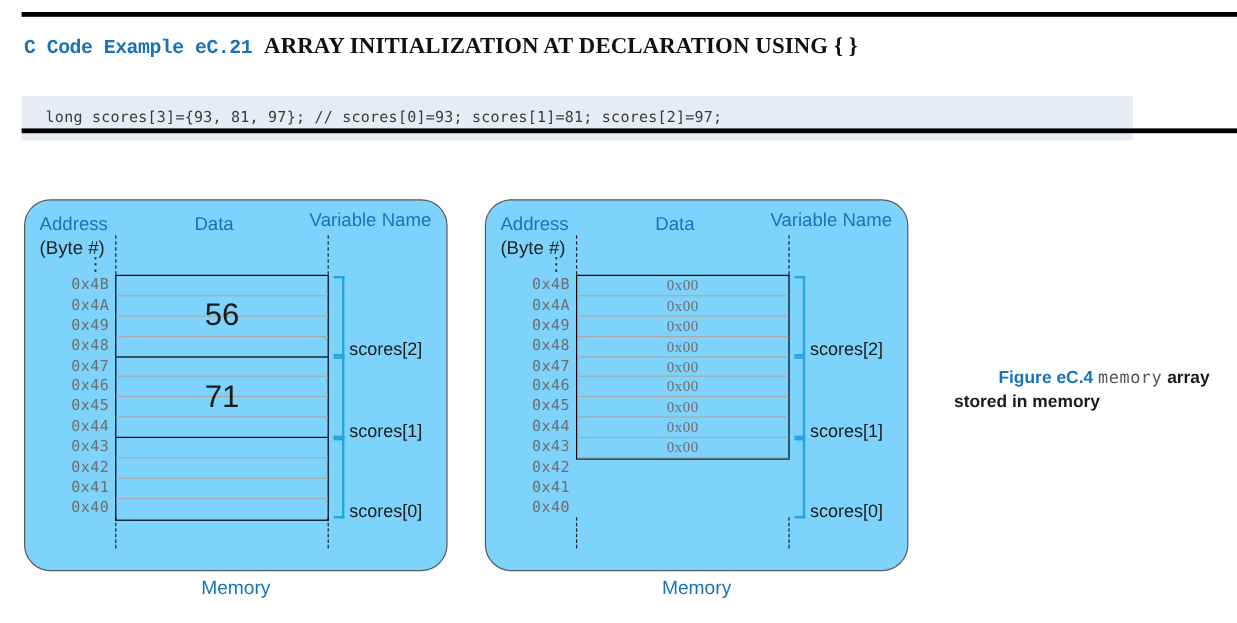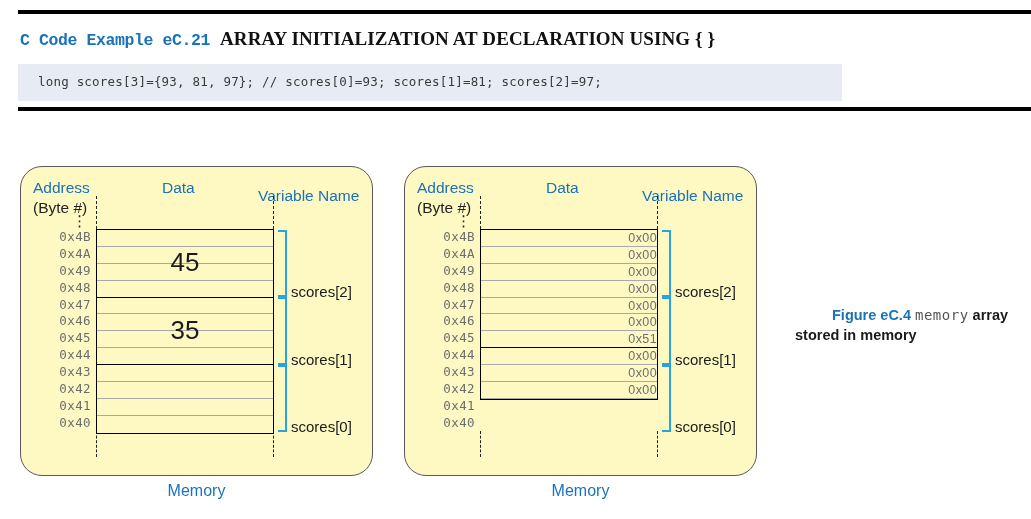--- a/index.html
+++ b/index.html
@@ -46,22 +46,22 @@
     font-weight: bold;
     font-size: 19px;
     letter-spacing: 0.1px;
     margin-left: 10px;
   }
 
   
   .code-block {
     position: absolute;
     left: 18px;
-    top: 64px;
-    width: 824px;
+    top: 80px;
+    width: 926px;
     height: 37px;
     background: #e7ecf4;
     box-sizing: border-box;
   }
   .code-line {
     position: absolute;
     left: 20px;
     top: 10px;
     font-family: "DejaVu Sans Mono", monospace;
     font-size: 12.5px;
@@ -72,34 +72,34 @@
 
   
   .mem-panel {
     position: absolute;
     top: 166px;
     width: 353px;
     height: 310px;
     border: 1.6px solid #58595b;
     border-radius: 22px;
     box-sizing: border-box;
-    background: #fef9c3;
+    background: #7dd3fc;
   }
   .mem-panel.left  { left: 20px; }
   .mem-panel.right { left: 404px; }
 
   .col-head {
     position: absolute;
     font-size: 15.5px;
     color: #1a72b8;
     white-space: nowrap;
   }
   .col-head.addr  { left: 12px; top: 12px; }
   .col-head.data  { left: 141px; top: 12px; }
-  .col-head.var   { left: 237px; top: 20px; }
+  .col-head.var   { left: 237px; top: 8px; }
   .byte-sub {
     position: absolute;
     left: 12px;
     top: 32px;
     font-size: 15.5px;
     color: #222222;
     white-space: nowrap;
   }
   .vdots {
     position: absolute;
@@ -150,25 +150,25 @@
   }
   .byte-row {
     height: 16.9px;
     box-sizing: border-box;
     border-bottom: 1px solid #a8a8a8;
     position: relative;
   }
   .byte-row.group-end { border-bottom: 1.6px solid #000000; }
   .byte-row.last { border-bottom: none; }
   .byte-val {
-    font-family: Liberation Sans, sans-serif;
+    font-family: Liberation Serif, serif;
     font-size: 12.5px;
     color: #6e6e6e;
     line-height: 16.2px;
-    text-align: right;
+    text-align: center;
     letter-spacing: 0.4px;
   }
 
   
   .big-val {
     position: absolute;
     left: 75px;
     width: 178px;
     text-align: center;
     font-family: "Liberation Sans", sans-serif;
@@ -305,22 +305,22 @@
         <div class="byte-val"></div>
       </div>
     <div class="byte-row">
         <div class="byte-val"></div>
       </div>
     <div class="byte-row last">
         <div class="byte-val"></div>
       </div>
   </div>
 
-  <div class="big-val" style="top:82px">45</div>
-  <div class="big-val" style="top:150px">35</div>
+  <div class="big-val" style="top:82px">56</div>
+  <div class="big-val" style="top:150px">71</div>
 
   <div class="bracket" style="top:62.5px"></div>
   <div class="bracket" style="top:130px"></div>
   <div class="bracket" style="top:197.5px"></div>
 
   <div class="bracket-label" style="top:116px">scores[2]</div>
   <div class="bracket-label" style="top:184px">scores[1]</div>
   <div class="bracket-label" style="top:251px">scores[0]</div>
 </div>
 <div class="memory-cap left">Memory</div>
@@ -364,23 +364,20 @@
       </div>
     <div class="byte-row">
         <div class="byte-val">0x00</div>
       </div>
     <div class="byte-row">
         <div class="byte-val">0x00</div>
       </div>
     <div class="byte-row">
         <div class="byte-val">0x00</div>
       </div>
-    <div class="byte-row group-end">
-        <div class="byte-val">0x51</div>
-      </div>
     <div class="byte-row">
         <div class="byte-val">0x00</div>
       </div>
     <div class="byte-row">
         <div class="byte-val">0x00</div>
       </div>
     <div class="byte-row">
         <div class="byte-val">0x00</div>
       </div>
   </div>

